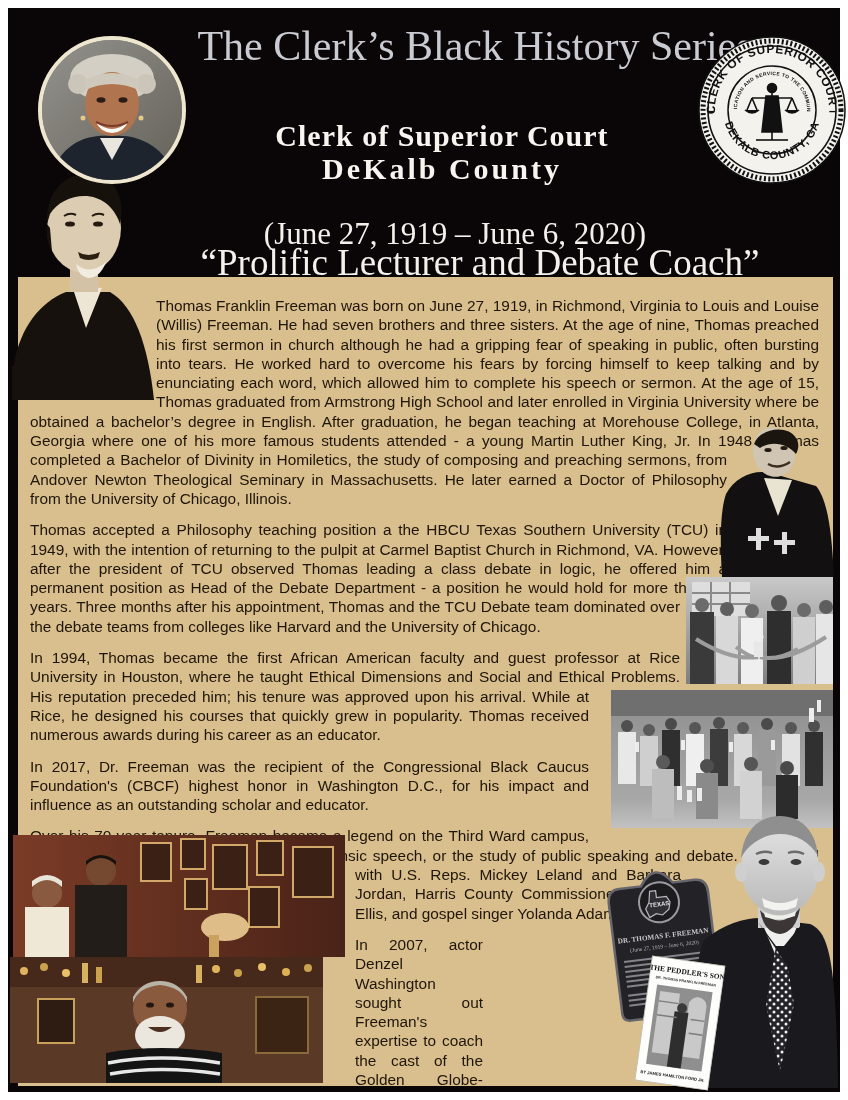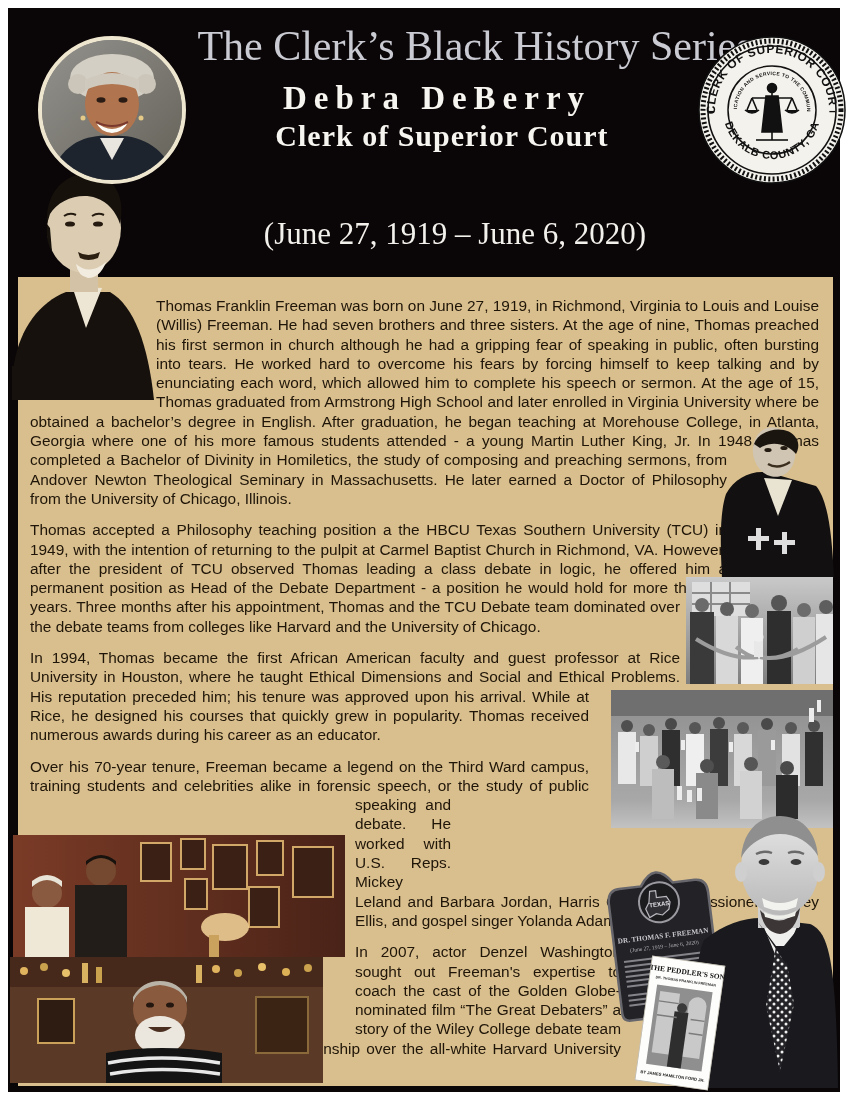--- a/index.html
+++ b/index.html
@@ -42,30 +42,32 @@
   svg text{font-family:"Liberation Sans",sans-serif;}
   .serifT{font-family:"Liberation Serif","DejaVu Serif",serif;}
 </style>
 </head>
 <body>
 
 <div class="page">
   <div class="flyer">
 
     <div class="hline h-series">The Clerk’s Black History Series</div>
-    <div class="hline h-debra">Debra DeBerry</div>
     <div class="hline h-clerk">Clerk of Superior Court</div>
+    <div class="hline h-dekalb">DeKalb County</div>
     <div class="hline h-dates">(June 27, 1919 – June 6, 2020)</div>
+    <div class="hline h-quote">“Prolific Lecturer and Debate Coach”</div>
 
     <div class="panel">
       <div class="article">
         <span class="sp spl f-portrait"></span>
         <p><span class="lead">Thomas Franklin Freeman</span><span> was born on June 27, 1919, in Richmond, Virginia to Louis and Louise (Willis) Freeman. He had seven brothers and three sisters. At the age of nine, Thomas preached his first sermon in church although he had a gripping fear of speaking in public, often bursting into tears. He worked hard to overcome his fears by forcing himself to keep talking and by enunciating each word, which allowed him to complete his speech or sermon. At the age of 15, Thomas graduated from Armstrong High School and later enrolled in Virginia University where be obtained a bachelor’s degree in English. After graduation, he began teaching at Morehouse College, in Atlanta, Georgia where one of his more famous students attended - a young Martin Luther King, Jr. In 1948, Thomas completed a Bachelor of Divinity in </span><span class="sp f-preach"></span><span>Homiletics, the study of composing and preaching sermons, from Andover Newton Theological Seminary in Massachusetts. He later earned a Doctor of Philosophy from the University of Chicago, Illinois.</span></p>
         <p><span>Thomas accepted a Philosophy teaching position a the HBCU Texas Southern University (TCU) in 1949, with the intention of returning to the pulpit at Carmel Baptist Church in Richmond, VA. However, after the president of TCU observed Thomas leading a class debate in logic, he offered him a permanent position as Head of the Debate Department - a position he would hold for more than 80 years.  Three months after </span><span class="sp f-hand"></span><span>his appointment, Thomas and the TCU Debate team dominated over the debate teams from colleges like Harvard and the University of Chicago.</span></p>
         <p><span class="sp f-trophy"></span><span>In 1994, Thomas became the first African American faculty and guest professor at Rice University in Houston, where he taught Ethical Dimensions and Social and Ethical Problems. His reputation preceded him; his tenure was approved upon his arrival. While at Rice, he designed his courses that quickly grew in popularity. Thomas received numerous awards during his career as an educator.</span></p>
+        <p><span>In 2017, Dr. Freeman was the recipient of the Congressional Black Caucus Foundation's (CBCF) highest honor in Washington D.C., for his impact and influence as an outstanding scholar and educator.</span></p>
         <p><span>Over his 70-year tenure, Freeman became a legend on the Third Ward campus, training students and celebrities alike in forensic speech, or the study of public speaking and </span><span class="sp f-left2"></span><span class="sp f-head"></span><span>debate. He worked with U.S. Reps. Mickey Leland and Barbara Jordan, Harris County Commissioner Rodney Ellis, and gospel singer Yolanda Adams.</span></p>
         <p><span class="sp f-pb"></span><span>In 2007, actor Denzel Washington sought out Freeman's expertise to coach the cast of the Golden Globe-nominated film “The Great Debaters” a story of the Wiley College debate team in the 1930s that won a national championship over the all-white Harvard University debate team.</span></p>
 
       </div>
     </div>
   </div>
 
   <div class="ph circle-photo">
     <svg width="140" height="140" viewBox="0 0 140 140">
       <defs>

